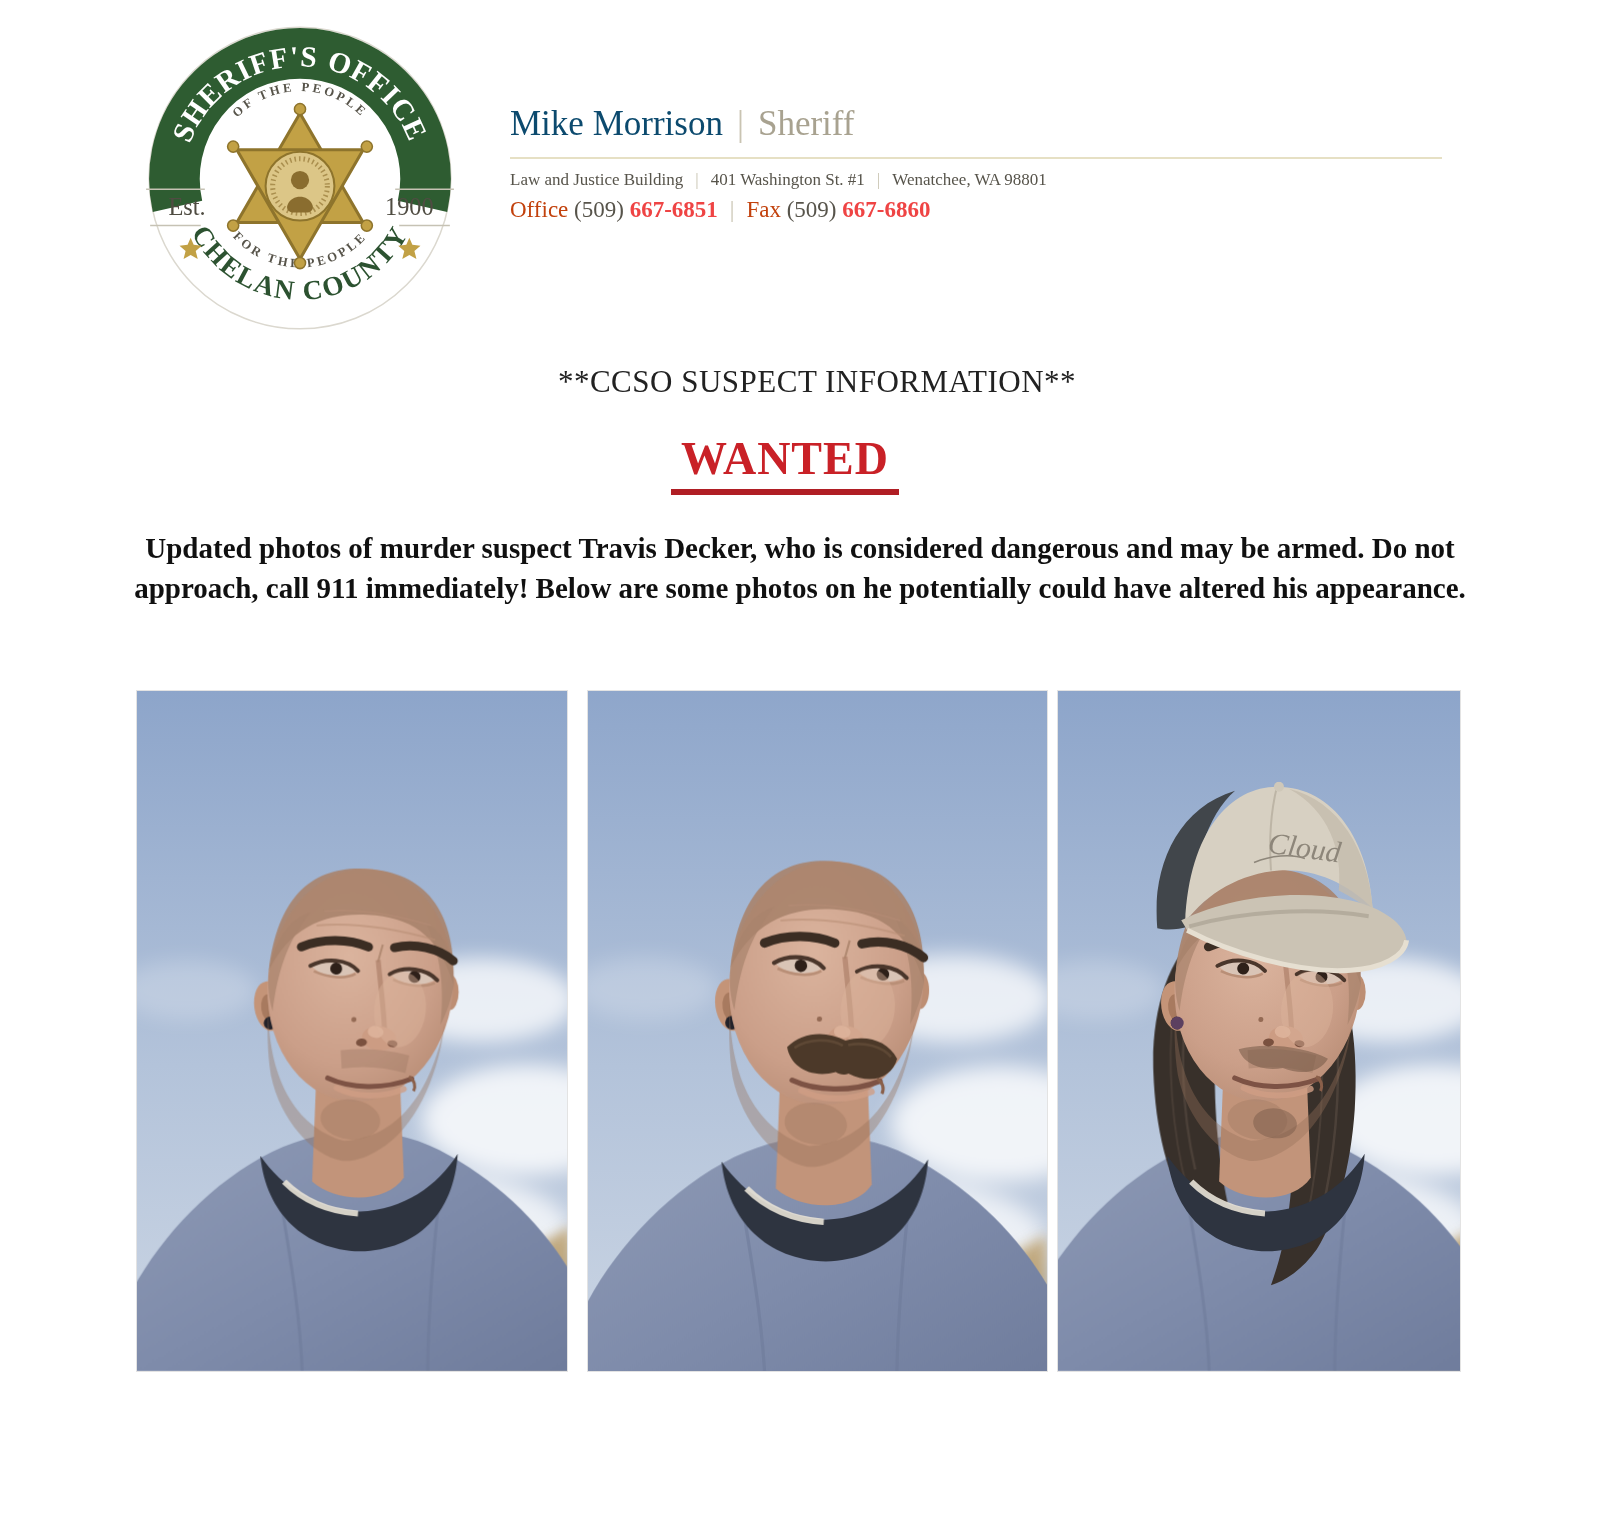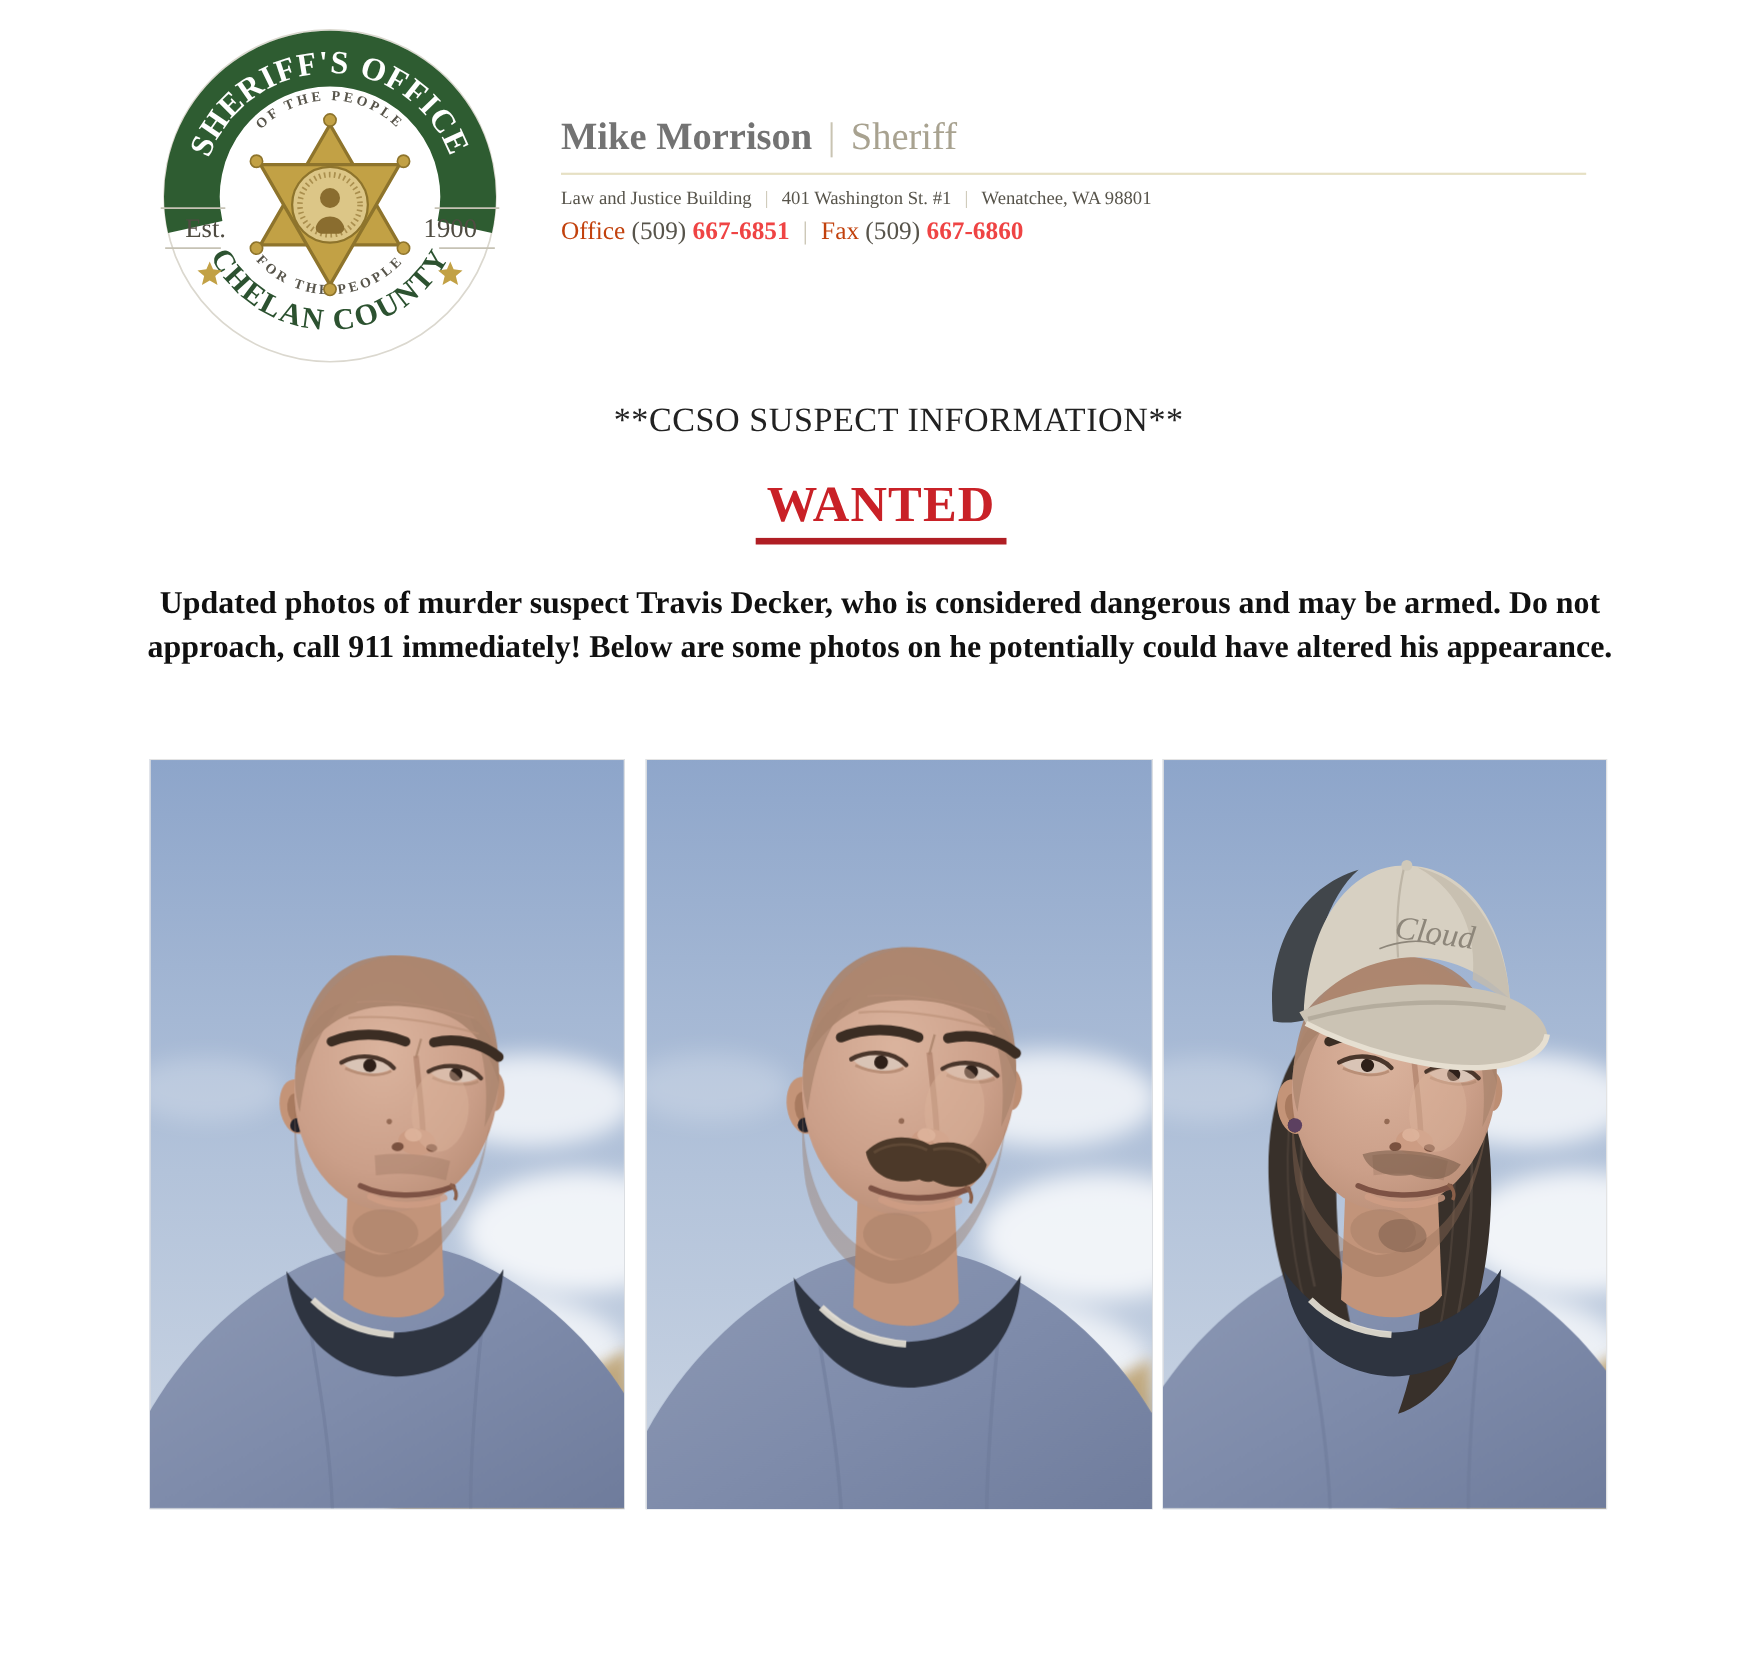--- a/index.html
+++ b/index.html
@@ -3,35 +3,35 @@
 <meta charset="utf-8">
 <style>
   html,body{margin:0;padding:0;background:#ffffff;}
   body{font-family:"Liberation Serif","DejaVu Serif",serif;}
   .page{position:relative;width:1600px;height:1513px;background:#fff;overflow:hidden;}
 
   
   .logo{position:absolute;left:138px;top:16px;width:324px;height:324px;}
   .hdr{position:absolute;left:510px;top:104px;width:932px;}
   .hdr-name-row{font-size:35px;white-space:nowrap;}
-  .name{font-weight:bold;color:#737373;}
+  .name{font-weight:normal;color:#0c4a6e;}
   .sep{color:#c9c4b2;padding:0 14px;font-weight:normal;}
   .role{color:#a8a290;margin-top:48px;}
   .rule{height:2px;background:#e6e0c4;margin:13px 0 11px;}
   .addr{font-size:17px;color:#57544b;white-space:nowrap;}
   .addr .sep{padding:0 12px;}
   .phone{font-size:23px;color:#57544b;margin-top:7px;white-space:nowrap;}
   .phone .sep{padding:0 12px;}
   .lab{color:#c2410c;}
   .num{font-weight:bold;color:#ef4444;}
 
   
   .ccso{position:absolute;top:364px;left:0;width:1570px;text-align:center;
         font-size:31px;color:#222;letter-spacing:.5px;padding-left:32px;}
-  .wanted-wrap{position:absolute;top:432px;left:16px;width:1570px;text-align:center;text-decoration:underline;}
+  .wanted-wrap{position:absolute;top:432px;left:0;width:1570px;text-align:center;text-decoration:underline;}
   .wanted{display:inline-block;font-size:46px;font-weight:bold;color:#c92127;
           letter-spacing:1px;border-bottom:6px solid #b01e24;padding:0 10px 4px;}
   .para{position:absolute;top:528px;left:120px;width:1360px;text-align:center;
         font-weight:bold;font-size:29px;line-height:40px;color:#101010;}
 
   
   .photos{position:absolute;left:136px;top:690px;width:1325px;height:682px;}
   .photo{position:absolute;top:0;height:682px;border:1px solid #e3e3e3;
          box-sizing:border-box;background:#aebfd8;overflow:hidden;}
   .photo svg{display:block;width:100%;height:100%;}

